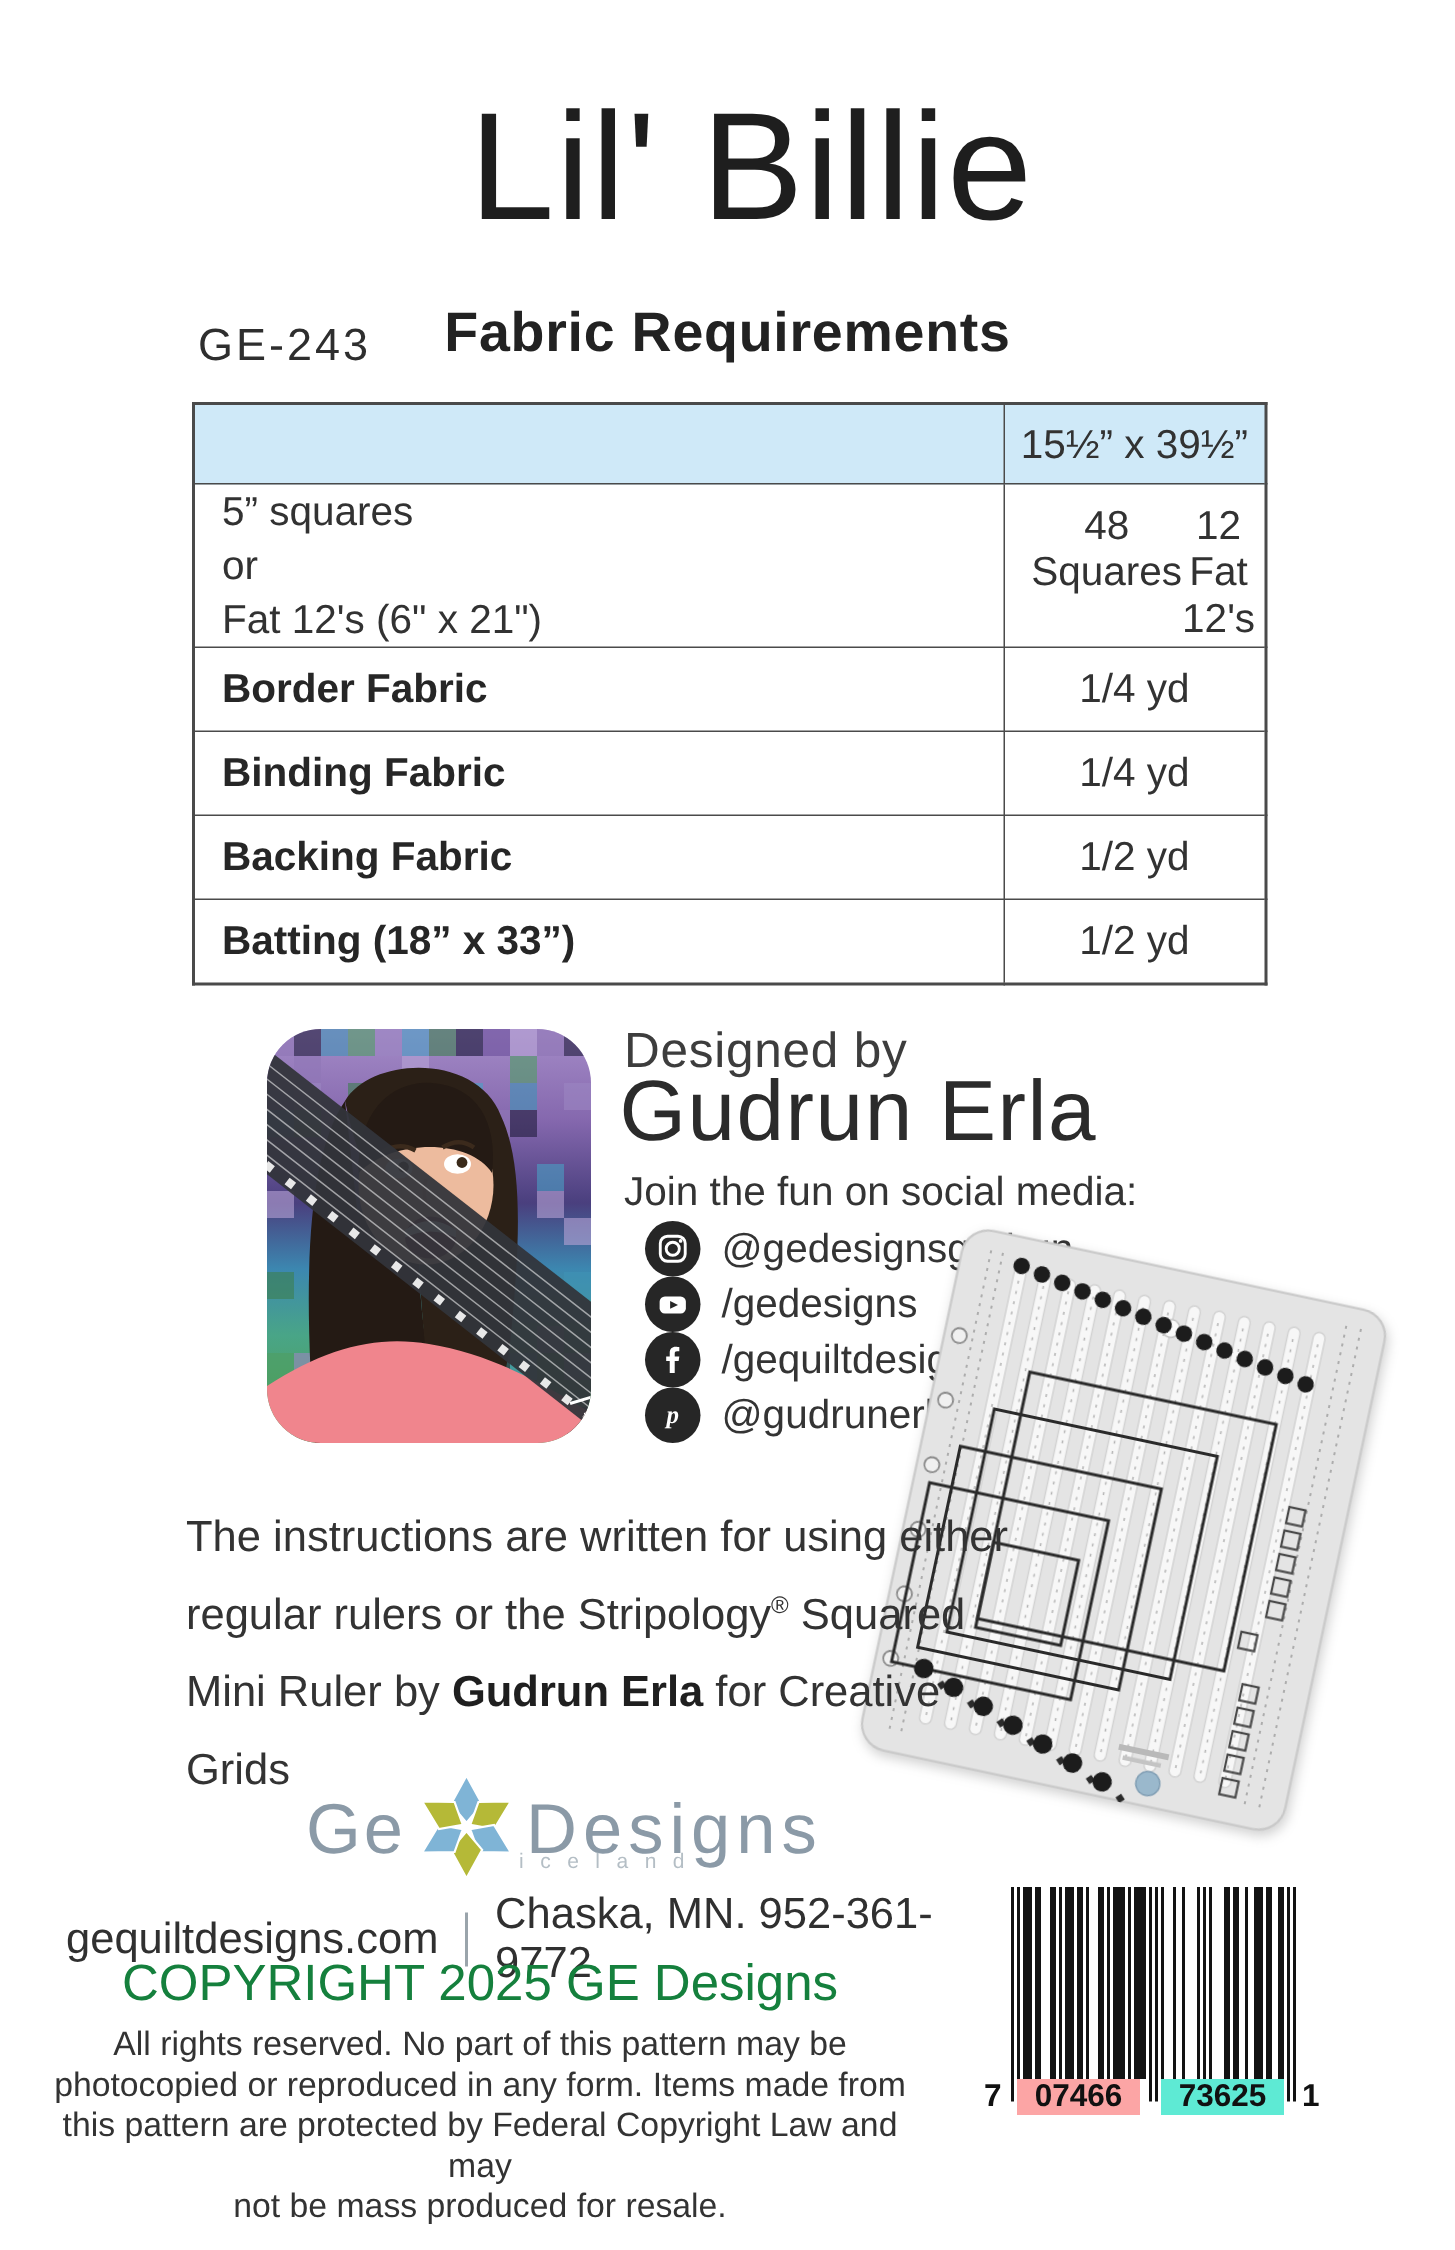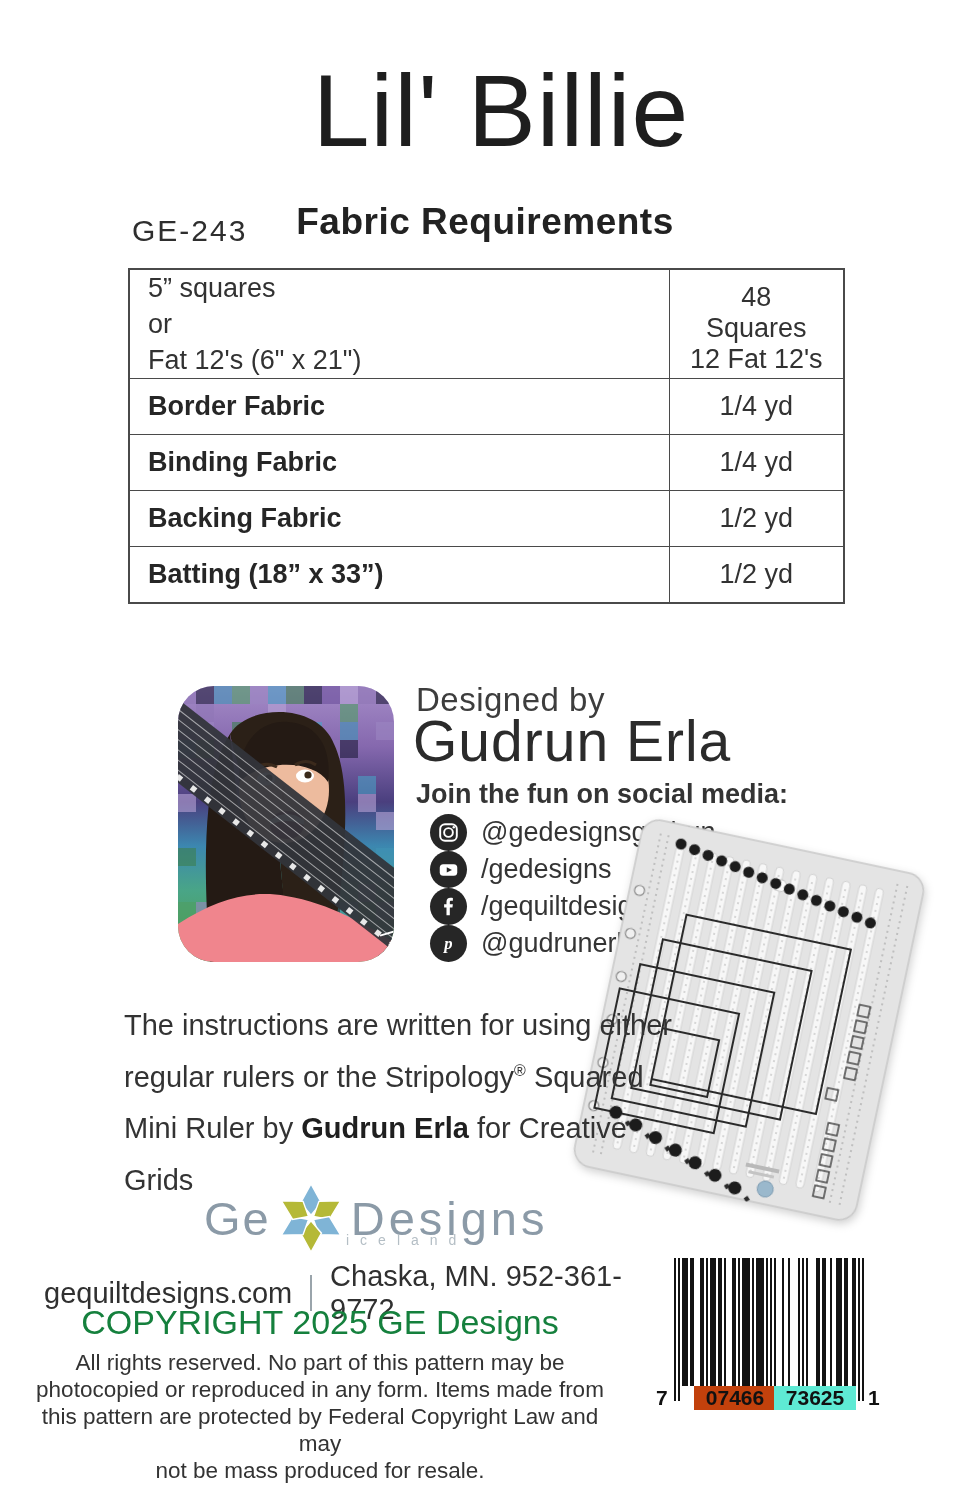--- a/index.html
+++ b/index.html
@@ -14,33 +14,33 @@
             font-size:37px;font-weight:700;letter-spacing:.5px;color:#222;}
 
   
   .fab-table{position:absolute;left:128px;top:268px;width:715px;border:2px solid #4a4a4a;
              border-collapse:collapse;table-layout:fixed;font-size:27px;color:#323232;}
   .fab-table td{border:1.5px solid #4a4a4a;vertical-align:middle;padding:0 18px;}
   .fab-table col.c1{width:540px;} .fab-table col.c2{width:175px;}
   .hdr td{background:#cfe9f8;height:52px;text-align:center;padding:0 6px;}
   .squares-row td{height:100px;}
   .squares-left div{line-height:36px;}
-  .squares-right{display:flex;flex-direction:column;justify-content:space-between;
+  .squares-right{display:flex;flex-direction:row;justify-content:space-between;
                  height:84px;padding:8px 0;text-align:center;}
   .plain-row td{height:55px;}
   .plain-row .lbl{font-weight:700;color:#262626;}
   .val{text-align:center;}
 
   
   .photo{position:absolute;left:178px;top:686px;width:216px;height:276px;border-radius:36px;
          overflow:hidden;}
   .designed-by{position:absolute;left:416px;top:681px;font-size:33px;color:#3d3d3d;letter-spacing:.5px;}
   .designer-name{position:absolute;left:413px;top:708px;font-size:57px;font-weight:200;
                  letter-spacing:1px;color:#2b2b2b;}
-  .social-heading{position:absolute;left:416px;top:779px;font-size:27px;color:#343434;font-weight:bold;}
+  .social-heading{position:absolute;left:416px;top:779px;font-size:27px;color:#343434;}
   .social{position:absolute;left:430px;top:814px;}
   .social-row{display:flex;align-items:center;height:37px;margin-bottom:0;}
   .sicon{width:37px;height:37px;border-radius:50%;background:#262626;display:flex;
          align-items:center;justify-content:center;flex:0 0 37px;}
   .shandle{margin-left:14px;font-size:27px;color:#343434;}
 
   
   .ruler{position:absolute;left:604px;top:842px;width:290px;height:356px;
          transform:rotate(12deg);filter:drop-shadow(2px 3px 4px rgba(0,0,0,.18));}
 
@@ -64,38 +64,42 @@
   .copyright{position:absolute;left:25px;top:1303px;width:590px;text-align:center;}
   .copyright-title{font-size:34px;color:#15803d;margin-bottom:7px;}
   .copyright-line{font-size:22.5px;line-height:1.2;color:#333;}
 
   
   .barcode{position:absolute;left:674px;top:1258px;width:190px;height:152px;}
   .barcode .bar{position:absolute;top:0;height:128px;background:#121212;}
   .barcode .bar.guard{height:143px;}
   .bdigit{position:absolute;font-size:21px;font-weight:700;color:#111;top:128px;}
   .bd-left{left:-18px;} .bd-right{left:194px;}
-  .bd-g1{left:20px;width:82px;text-align:center;background:#c2410c;height:24px;}
+  .bd-g1{left:4px;width:82px;text-align:center;background:#fca5a5;height:24px;}
   .bd-g2{left:100px;width:82px;text-align:center;background:#5eead4;height:24px;}
 </style>
 </head>
 <body>
 
 <div class="page">
 
   <div class="title">Lil' Billie</div>
   <div class="pattern-number">GE-243</div>
   <div class="subtitle">Fabric Requirements</div>
 
   <table class="fab-table">
     <colgroup>
         <col class="c1">
         <col class="c2">
       </colgroup>
     <tbody>
+        <tr class="hdr">
+      <td></td>
+      <td>15½” x 39½”</td>
+    </tr>
     <tr class="squares-row">
       <td class="squares-left">
         <div>5” squares</div>
         <div>or</div>
         <div>Fat 12's (6" x 21")</div>
       </td>
       <td>
         <div class="squares-right">
           <div>48 Squares</div>
           <div>12 Fat 12's</div>

